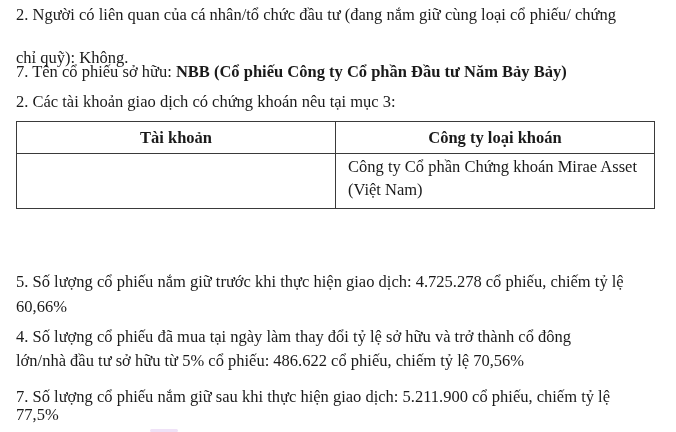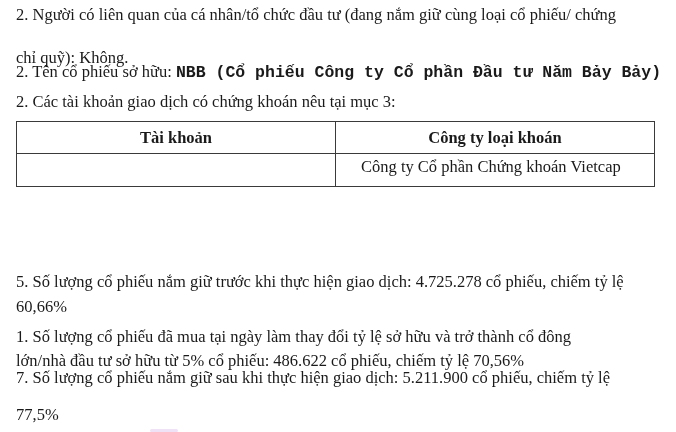--- a/index.html
+++ b/index.html
@@ -2,74 +2,75 @@
 <html><head>
   <meta charset="utf-8">
   <style>
     html, body { margin: 0; padding: 0; background: #ffffff; }
     body {
       width: 676px; height: 432px; overflow: hidden; position: relative;
       font-family: "Liberation Serif", "DejaVu Serif", serif;
       color: #1a1a1a; font-size: 16.5px;
     }
     .line { position: absolute; left: 16px; white-space: nowrap; line-height: 20px; text-align: center; }
-    .bold { font-weight: bold; font-family: Liberation Mono, monospace; }
+    .bold { font-weight: bold; }
     table.accounts {
       position: absolute; left: 16px; top: 121px; width: 638px;
       border-collapse: collapse; table-layout: fixed;
     }
     table.accounts td, table.accounts th {
-      border: 1.3px solid #3a3a3a; padding: 0 25px; vertical-align: top;
+      border: 1.3px solid #3a3a3a; padding: 0 12px; vertical-align: top;
       font-size: 16.5px; line-height: 23px;
     }
     table.accounts th { font-weight: bold; text-align: center; height: 31px; vertical-align: middle; }
     table.accounts col.c1 { width: 319px; }
     table.accounts col.c2 { width: 319px; }
     tr.r1 td { height: 53px; padding-top: 1px; }
     tr.r2 td { height: 31px; padding-top: 1px; }
     .mark {
       position: absolute; left: 150px; top: 429px; width: 28px; height: 3px;
       background: #efe2f7; border-radius: 2px;
     }
   </style>
 </head>
 <body>
 
 <div>
   <div class="line" style="top:5px;">2. Người có liên quan của cá nhân/tổ chức đầu tư (đang nắm giữ cùng loại cổ phiếu/ chứng</div>
   <div class="line" style="top:48px;">chỉ quỹ): Không.</div>
 
   <div class="line" style="top:62px;">
-    <span>2. Tên cổ phiếu sở hữu: </span><span class="bold">NBB (Cổ phiếu Công ty Cổ phần Đầu tư Năm Bảy Bảy)</span>
+    <span>7. Tên cổ phiếu sở hữu: </span><span class="bold">NBB (Cổ phiếu Công ty Cổ phần Đầu tư Năm Bảy Bảy)</span>
   </div>
 
   <div class="line" style="top:92px;">2. Các tài khoản giao dịch có chứng khoán nêu tại mục 3:</div>
 
   <table class="accounts">
     <colgroup>
         <col class="c1">
         <col class="c2">
       </colgroup>
     <tbody>
         <tr>
       <th>Tài khoản</th>
       <th>Công ty loại khoán</th>
     </tr>
-    <tr class="r2">
+    <tr class="r1">
       <td></td>
       <td>
-        <div>Công ty Cổ phần Chứng khoán Vietcap</div>
+        <div>Công ty Cổ phần Chứng khoán Mirae Asset</div>
+        <div>(Việt Nam)</div>
       </td>
     </tr>
   </tbody>
     </table>
 
   <div class="line" style="top:272px;">5. Số lượng cổ phiếu nắm giữ trước khi thực hiện giao dịch: 4.725.278 cổ phiếu, chiếm tỷ lệ</div>
   <div class="line" style="top:297px;">60,66%</div>
 
-  <div class="line" style="top:327px;">1. Số lượng cổ phiếu đã mua tại ngày làm thay đổi tỷ lệ sở hữu và trở thành cổ đông</div>
+  <div class="line" style="top:327px;">4. Số lượng cổ phiếu đã mua tại ngày làm thay đổi tỷ lệ sở hữu và trở thành cổ đông</div>
   <div class="line" style="top:351px;">lớn/nhà đầu tư sở hữu từ 5% cổ phiếu: 486.622 cổ phiếu, chiếm tỷ lệ 70,56%</div>
 
-  <div class="line" style="top:368px;">7. Số lượng cổ phiếu nắm giữ sau khi thực hiện giao dịch: 5.211.900 cổ phiếu, chiếm tỷ lệ</div>
+  <div class="line" style="top:387px;">7. Số lượng cổ phiếu nắm giữ sau khi thực hiện giao dịch: 5.211.900 cổ phiếu, chiếm tỷ lệ</div>
   <div class="line" style="top:405px;">77,5%</div>
 
   <div class="mark"></div>
 </div>
 
 </body></html>

